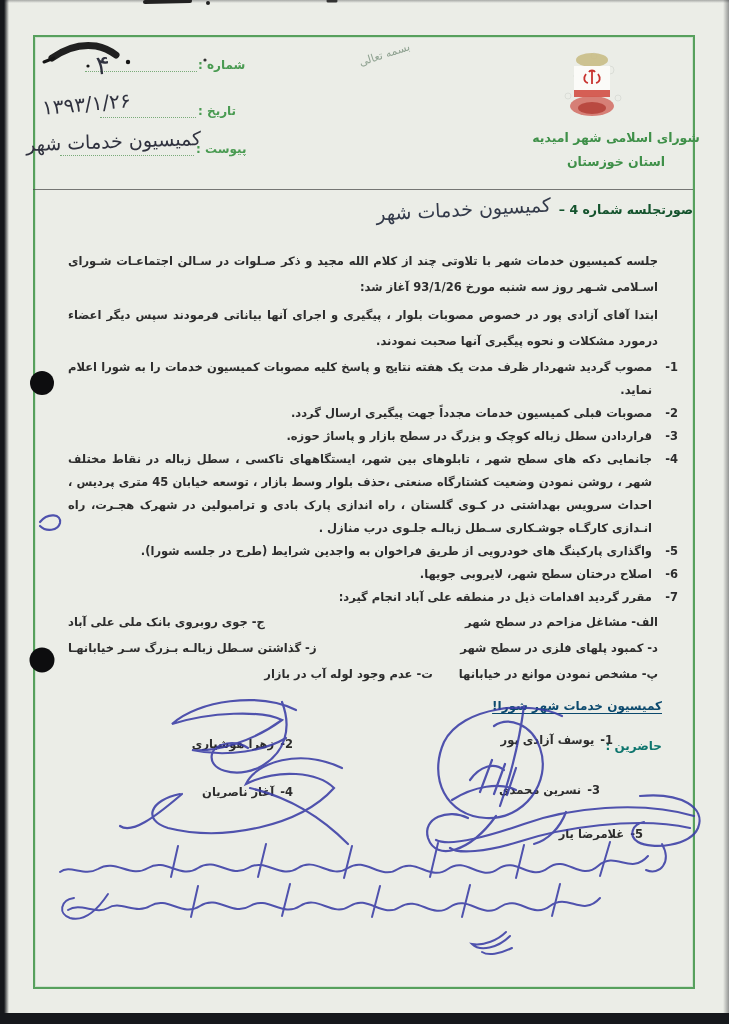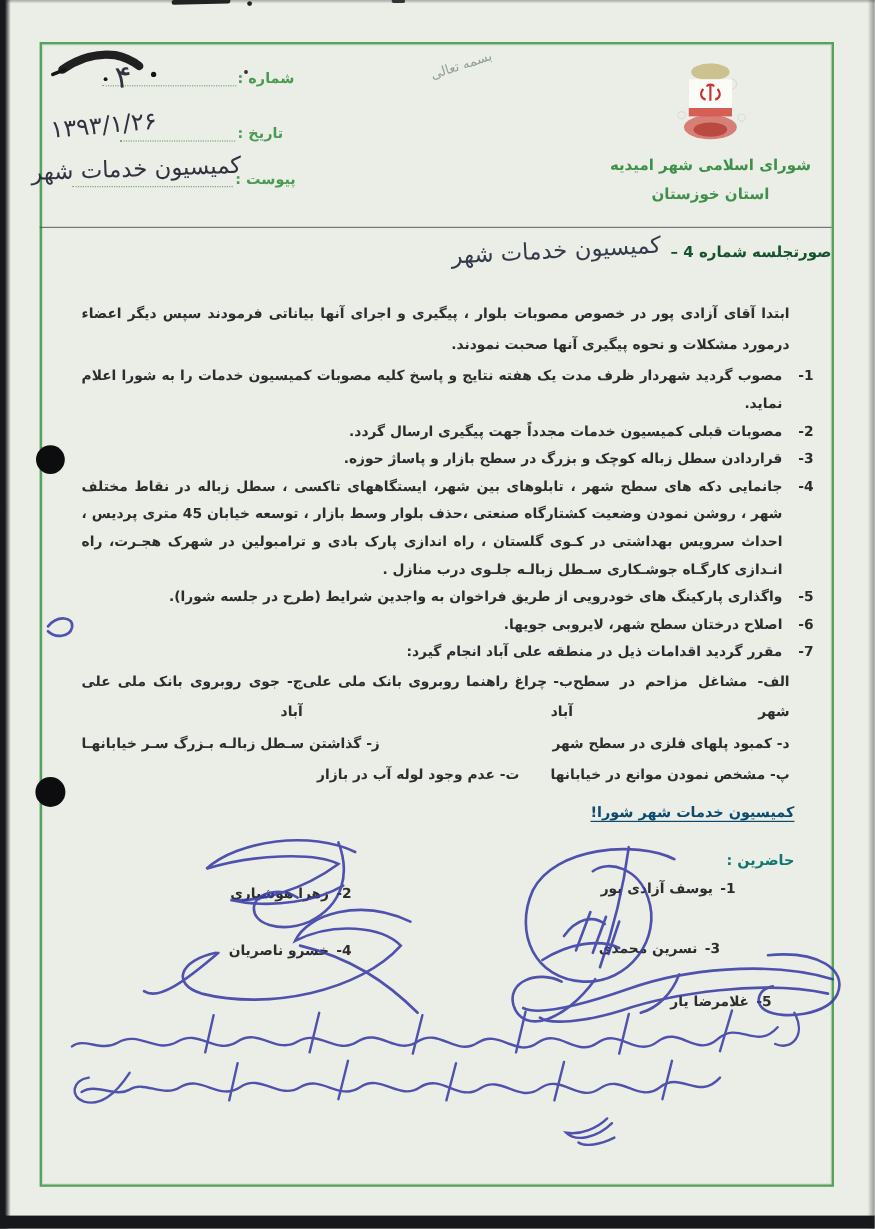--- a/index.html
+++ b/index.html
@@ -23,21 +23,21 @@
     border:2px solid #57a05d;box-shadow:inset 0 0 0 1px #cfe2cf;}
 
   
   .fld-label{position:absolute;color:#4a9b52;font-size:12px;font-weight:bold;direction:rtl;white-space:nowrap;}
   .fld-dots{position:absolute;height:12px;border-bottom:1px dotted #79ab79;}
   .hand{position:absolute;color:#30323f;white-space:nowrap;direction:rtl;}
 
   .basmala{position:absolute;left:358px;top:48px;color:#8fa291;font-size:11px;
     transform:rotate(-18deg);direction:rtl;}
 
-  .org{position:absolute;left:492px;width:200px;text-align:center;color:#3f9049;
+  .org{position:absolute;left:516px;width:200px;text-align:center;color:#3f9049;
     font-weight:bold;font-size:12.5px;direction:rtl;}
   .org1{top:130px;} .org2{top:154px;text-align:center;}
 
   .sep{position:absolute;left:33px;top:189px;width:660px;height:1px;background:#4d4d4d;opacity:.75;}
 
   .title-row{position:absolute;right:36px;top:202px;direction:rtl;display:flex;align-items:flex-start;gap:8px;}
   .title-printed{font-weight:bold;font-size:12.5px;color:#14532d;white-space:nowrap;}
   .title-hand{font-size:19px;color:#333a4a;transform:rotate(-3deg);margin-top:-4px;white-space:nowrap;}
 
   .main{position:absolute;left:68px;top:248px;width:610px;direction:rtl;
@@ -106,20 +106,21 @@
 <div class="org org2">استان خوزستان</div>
 
 <div class="sep"></div>
 
 <div class="title-row">
   <span class="title-printed">صورتجلسه شماره 4 –</span>
   <span class="title-hand">کمیسیون خدمات شهر</span>
 </div>
 
 <div class="main">
+  <p class="para">جلسه کمیسیون خدمات شهر با تلاوتی چند از کلام الله مجید و ذکر صـلوات در سـالن اجتماعـات شـورای اسـلامی شـهر روز سه شنبه مورخ 93/1/26 آغاز شد:</p>
   <p class="para">ابتدا آقای آزادی پور در خصوص مصوبات بلوار ، پیگیری و اجرای آنها بیاناتی فرمودند سپس دیگر اعضاء درمورد مشکلات و نحوه پیگیری آنها صحبت نمودند.</p>
 
   <div class="item">
     <span class="num">1-</span>
     <span class="txt">مصوب گردید شهردار ظرف مدت یک هفته نتایج و پاسخ کلیه مصوبات کمیسیون خدمات را به شورا اعلام نماید.</span>
   </div>
   <div class="item">
     <span class="num">2-</span>
     <span class="txt">مصوبات قبلی کمیسیون خدمات مجدداً جهت پیگیری ارسال گردد.</span>
   </div>
@@ -139,21 +140,20 @@
     <span class="num">6-</span>
     <span class="txt">اصلاح درختان سطح شهر، لایروبی جویها.</span>
   </div>
   <div class="item">
     <span class="num">7-</span>
     <span class="txt">مقرر گردید اقدامات ذیل در منطقه علی آباد انجام گیرد:</span>
   </div>
 
   <div class="subline">
     <span>الف- مشاغل مزاحم در سطح شهر</span>
-    <span>ب- چراغ راهنما روبروی بانک ملی علی آباد</span>
     <span>ج- جوی روبروی بانک ملی علی آباد</span>
   </div>
   <div class="subline">
     <span>د- کمبود پلهای فلزی در سطح شهر</span>
     <span>ز- گذاشتن سـطل زبالـه بـزرگ سـر خیابانهـا</span>
   </div>
   <div class="subline tight">
     <span>پ- مشخص نمودن موانع در خیابانها</span>
     <span>ت- عدم وجود لوله آب در بازار</span>
   </div>
@@ -165,21 +165,21 @@
 <span class="att" style="top:733px;right:116px;margin-left:48px;">
   <span class="n">1-</span><span>یوسف آزادی پور</span>
 </span>
 <span class="att" style="top:737px;right:436px;">
   <span class="n">2-</span><span>زهرا هوشیاری</span>
 </span>
 <span class="att" style="top:783px;right:129px;">
   <span class="n">3-</span><span>نسرین محمدی</span>
 </span>
 <span class="att" style="top:785px;right:436px;">
-  <span class="n">4-</span><span>خسرو ناصریان</span>
+  <span class="n">4-</span><span>آغاز ناصریان</span>
 </span>
 <span class="att" style="top:827px;right:86px;">
   <span class="n">5-</span><span>غلامرضا یار</span>
 </span>
 
 <svg class="overlay" width="729" height="1024" viewBox="0 0 729 1024">
   <g stroke="#3a3da6" fill="none" stroke-width="2.2" stroke-linecap="round" opacity="0.88">
 
     <g>
       <path d="M40 522 C48 512 62 514 60 523 C58 531 46 532 40 526"></path>

